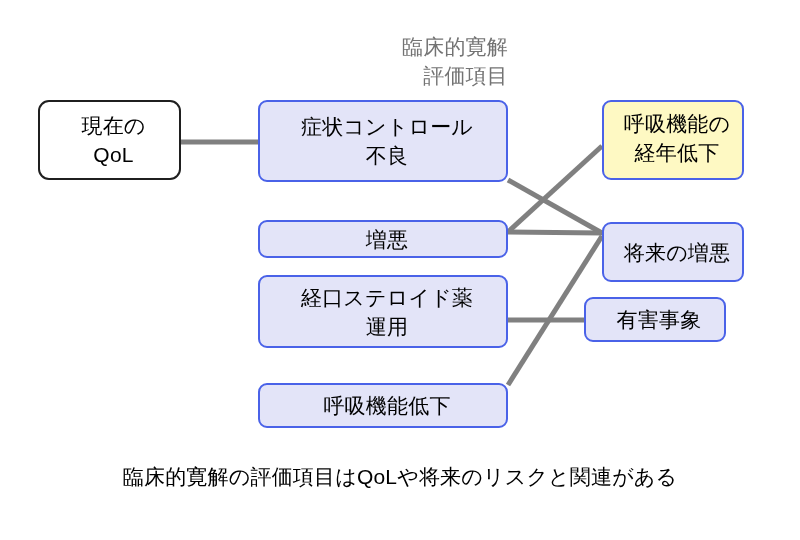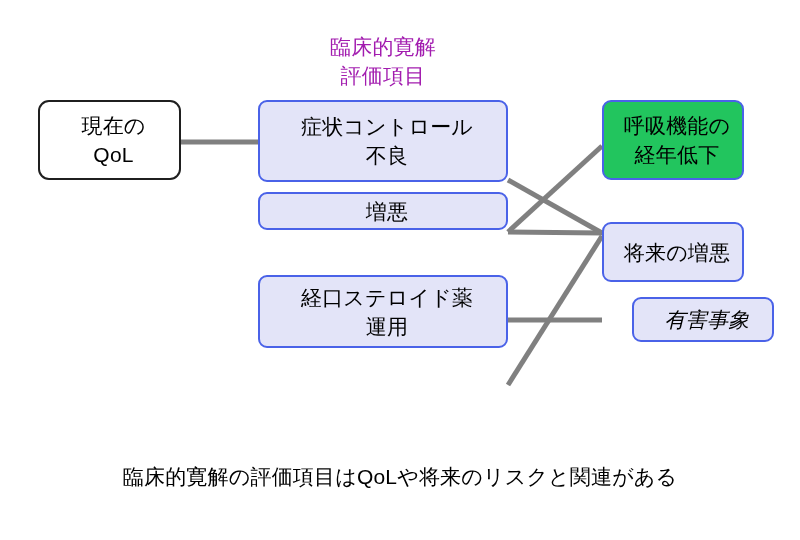--- a/index.html
+++ b/index.html
@@ -24,24 +24,24 @@
   }
   svg.stage {
     position: absolute;
     left: 0;
     top: 0;
     width: 800px;
     height: 540px;
   }
   .col-header {
     position: absolute;
-    text-align: center;
+    text-align: right;
     font-size: 21px;
     line-height: 29px;
-    color: #a21caf;
+    color: #737373;
     white-space: pre-line;
     letter-spacing: 0.2px;
   }
   #header-clinical-remission {
     left: 258px;
     top: 32px;
     width: 250px;
   }
   #header-future-risk {
     left: 585px;
@@ -102,24 +102,25 @@
 
   <div class="col-header" id="header-clinical-remission">臨床的寛解
 評価項目</div>
 
 
   <div class="node plain" id="node-root" style="left: 38px; top: 100px; width: 143px; height: 80px; background: rgb(255, 255, 255); border-color: rgb(31, 31, 31);">現在の
 QoL</div>
 
   <div class="node blue" id="node-mid-0" style="left: 258px; top: 100px; width: 250px; height: 82px; background: rgb(227, 228, 248); border-color: rgb(74, 98, 232);">症状コントロール
 不良</div>
-  <div class="node blue" id="node-mid-1" style="left: 258px; top: 192px; width: 250px; height: 38px; background: rgb(227, 228, 248); border-color: rgb(74, 98, 232); border-radius: 9px;">増悪</div>
+  <div class="node blue" id="node-mid-1" style="left: 258px; top: 220px; width: 250px; height: 38px; background: rgb(227, 228, 248); border-color: rgb(74, 98, 232); border-radius: 9px;">増悪</div>
   <div class="node blue" id="node-mid-2" style="left: 258px; top: 275px; width: 250px; height: 73px; background: rgb(227, 228, 248); border-color: rgb(74, 98, 232);">経口ステロイド薬
 運用</div>
+  <div class="node blue" id="node-mid-3" style="left: 258px; top: 383px; width: 250px; height: 45px; background: rgb(227, 228, 248); border-color: rgb(74, 98, 232);">呼吸機能低下</div>
 
-  <div class="node blue" id="node-right-0" style="left: 602px; top: 100px; width: 142px; height: 80px; background: #22c55e; border-color: rgb(74, 98, 232);">呼吸機能の
+  <div class="node blue" id="node-right-0" style="left: 602px; top: 100px; width: 142px; height: 80px; background: #fef9c3; border-color: rgb(74, 98, 232); font-family: Liberation Mono, monospace;">呼吸機能の
 経年低下</div>
   <div class="node blue" id="node-right-1" style="left: 602px; top: 210px; width: 142px; height: 60px; background: rgb(227, 228, 248); border-color: rgb(74, 98, 232); margin-top: 12px;">将来の増悪</div>
-  <div class="node blue" id="node-right-2" style="left: 632px; top: 297px; width: 142px; height: 45px; background: rgb(227, 228, 248); border-color: rgb(74, 98, 232); font-style: italic;">有害事象</div>
+  <div class="node blue" id="node-right-2" style="left: 584px; top: 297px; width: 142px; height: 45px; background: rgb(227, 228, 248); border-color: rgb(74, 98, 232);">有害事象</div>
 
   <div id="caption">臨床的寛解の評価項目はQoLや将来のリスクと関連がある</div>
 
 </div>
 
 </body></html>

